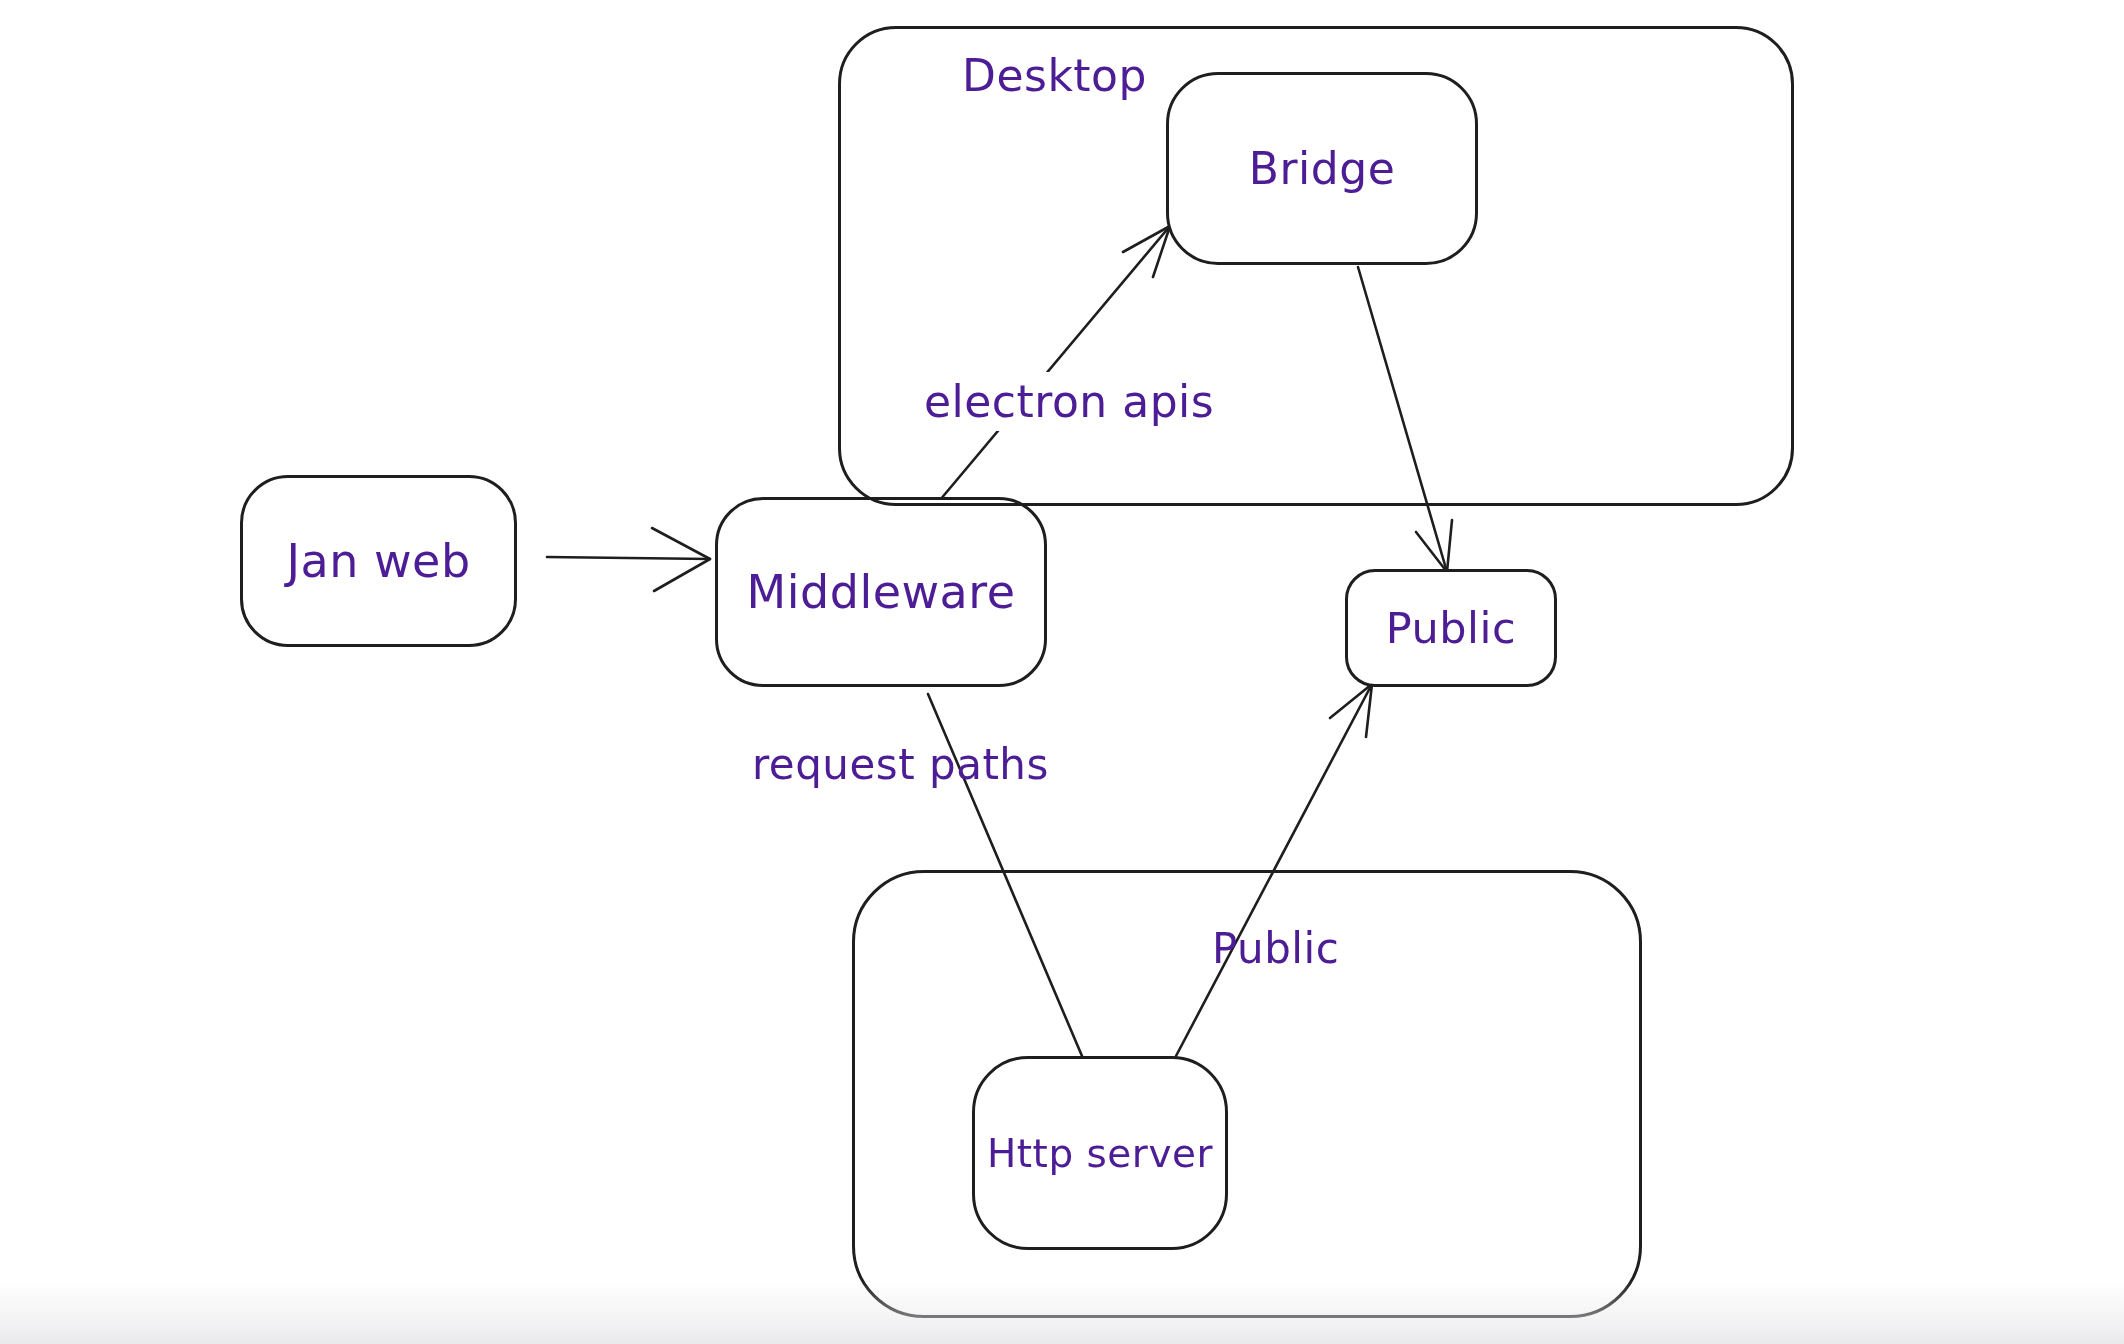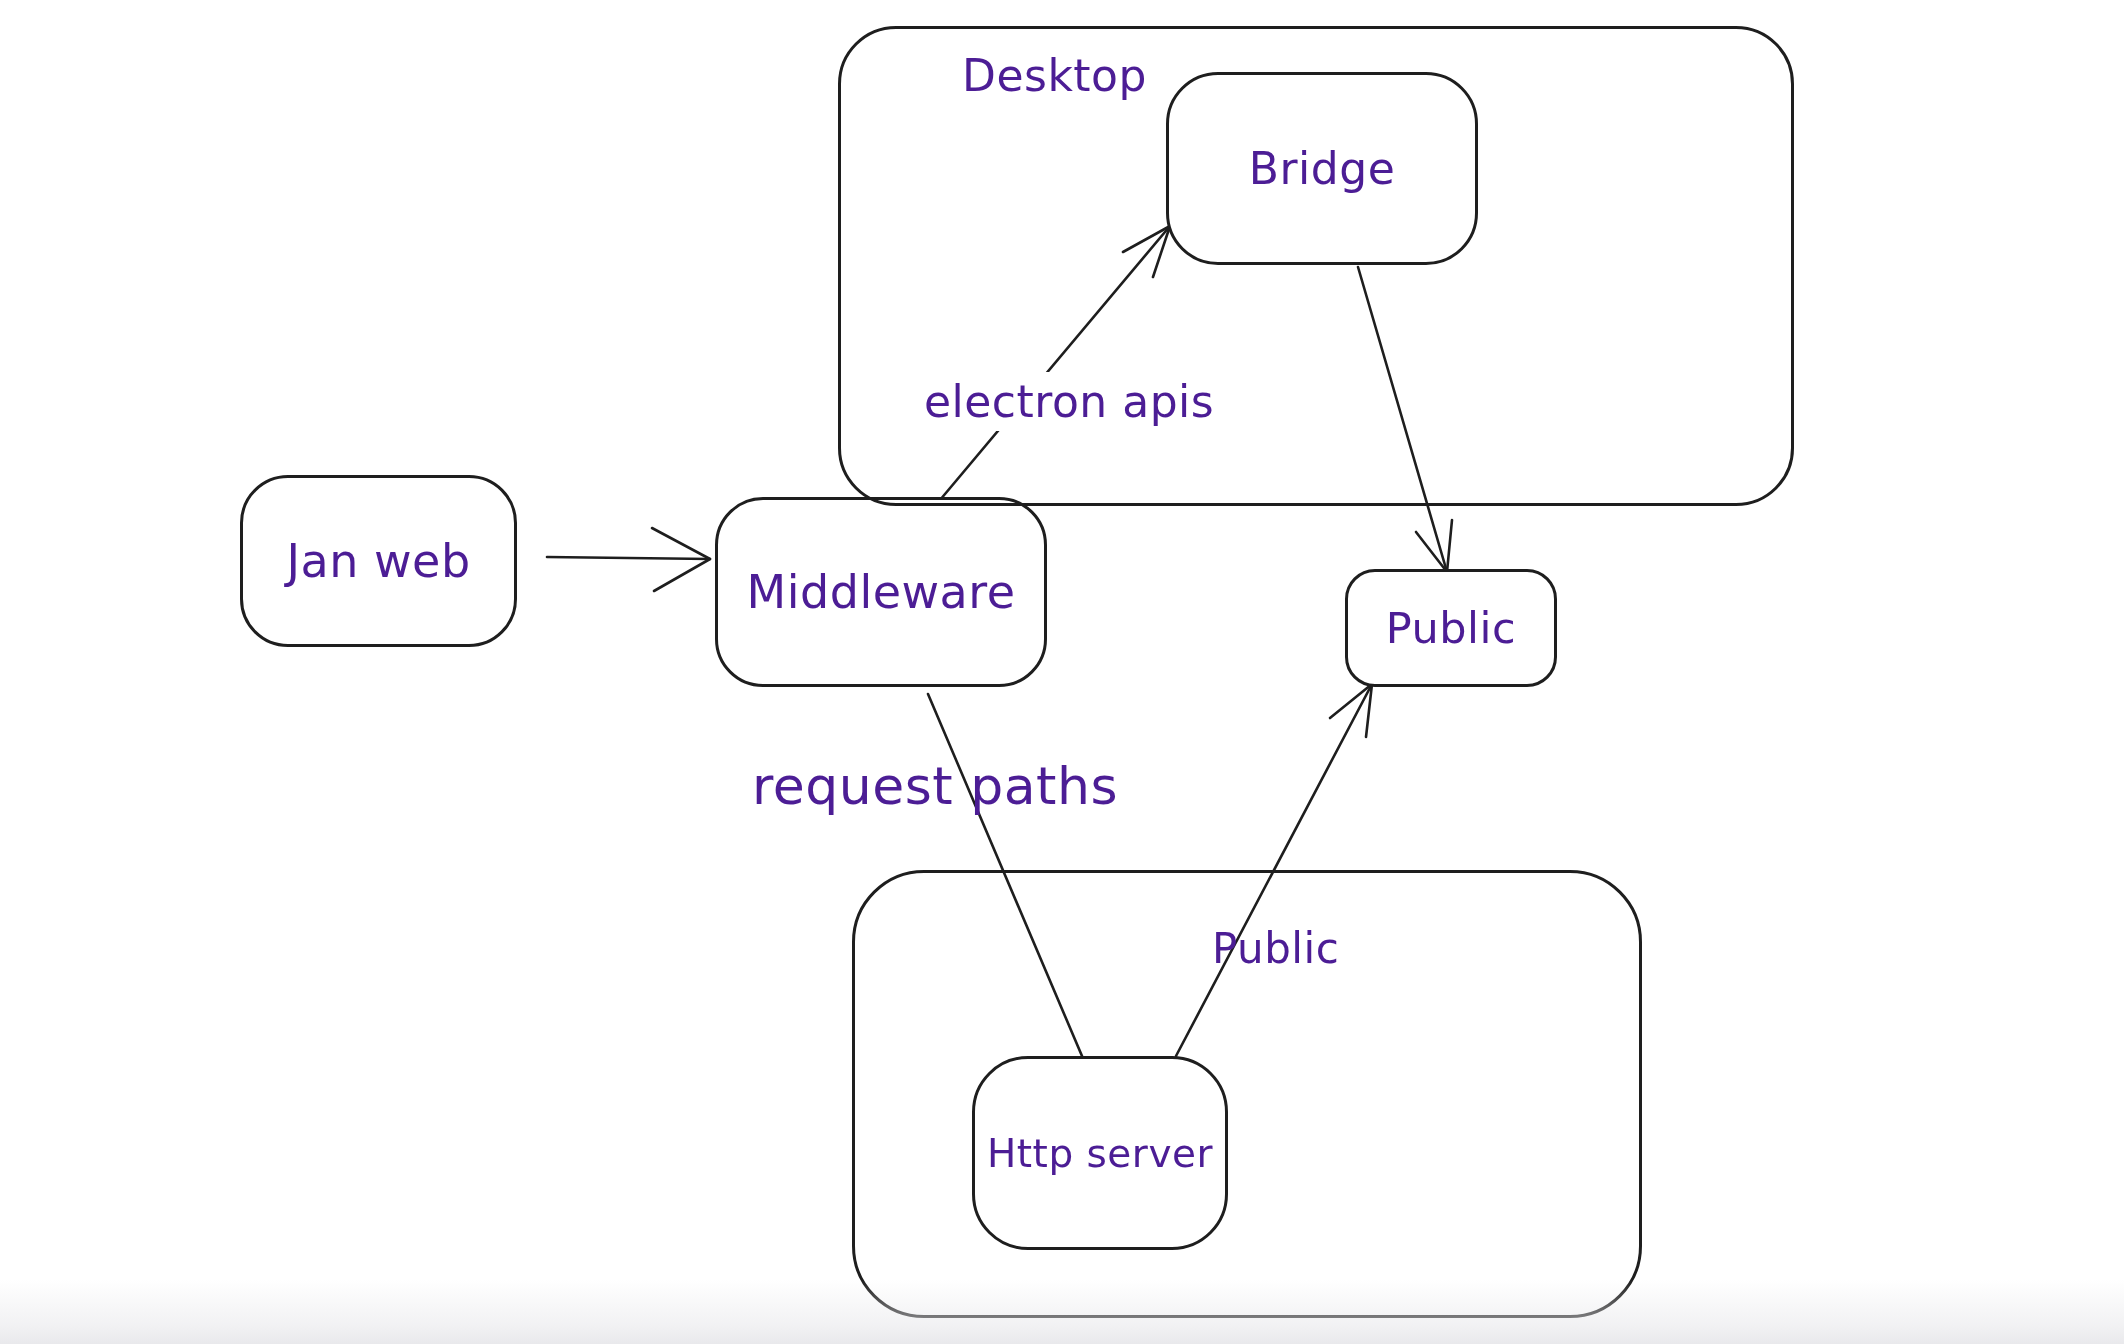--- a/index.html
+++ b/index.html
@@ -126,18 +126,18 @@
 
   <div class="node" style="left:1345px; top:569px; width:212px; height:118px; border-radius:30px; font-size:43px;">
     <span class="node-label">Public</span>
   </div>
 
   <div class="node" style="left:972px; top:1056px; width:256px; height:194px; border-radius:56px; font-size:39px;">
     <span class="node-label">Http server</span>
   </div>
 
   <div class="floating-label edge-label-masked" style="left:914px; top:328px; font-size:44px;margin-top:44px;">electron apis</div>
-  <div class="floating-label" style="left:752px; top:756px; font-size:52px;">request paths</div>
+  <div class="floating-label" style="left:752px; top:740px; font-size:42px;">request paths</div>
 
 
   <div class="bottom-shade"></div>
 
 </div>
 
 </body></html>

